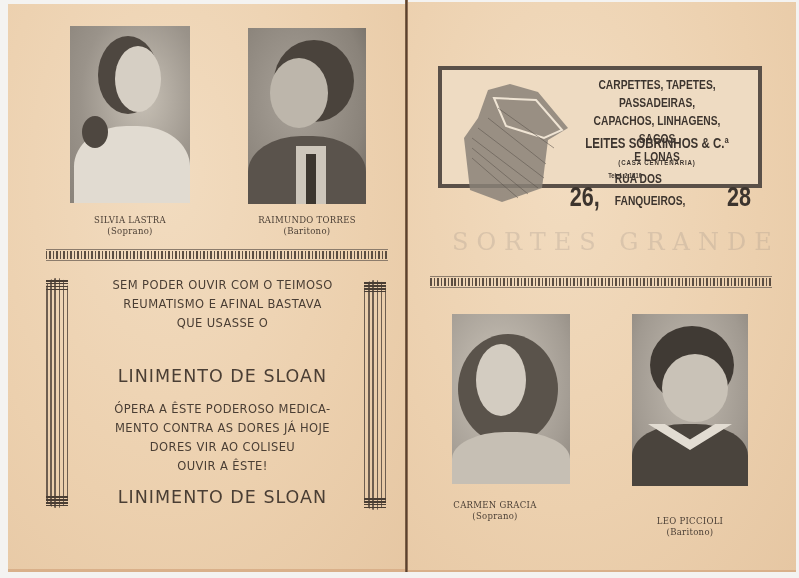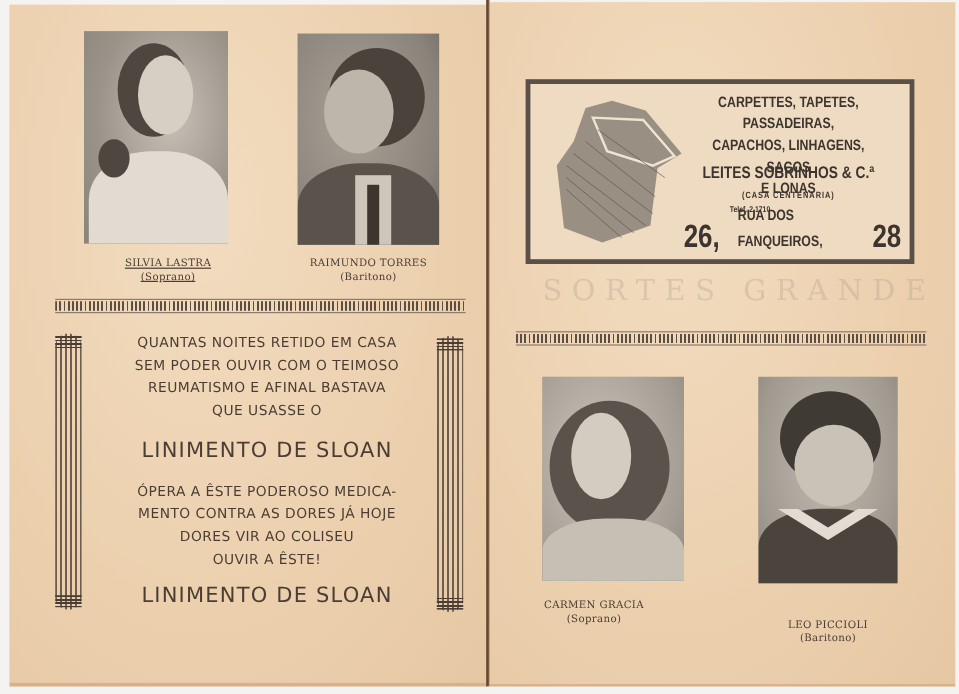--- a/index.html
+++ b/index.html
@@ -46,21 +46,21 @@
       repeating-linear-gradient(to right, #6e5e50 0 1.5px, transparent 1.5px 4.2px);
   }
   .pillar-cap { position: absolute; left: 0; right: 0; height: 10px; background: repeating-linear-gradient(to bottom, #4a3e34 0 1.5px, transparent 1.5px 3px); }
   .ad-text {
     position: absolute; left: 80px; width: 285px; text-align: center;
     color: #4a3e34; font-family: "DejaVu Sans", sans-serif;
   }
   .ad-small { font-size: 11.5px; line-height: 19px; letter-spacing: 0.4px; }
   .ad-big { font-size: 17.5px; letter-spacing: 1px; font-weight: normal; }
   .carpet-ad {
-    position: absolute; left: 438px; top: 66px; width: 324px; height: 154px;
+    position: absolute; left: 438px; top: 66px; width: 324px; height: 122px;
     border: 4px solid #5a5048; box-sizing: border-box;
     background: #eedbc2;
   }
   .carpet-img {
     position: absolute; left: 16px; top: 8px; width: 118px; height: 128px;
   }
   .carpet-lines { position: absolute; left: 120px; right: 6px; text-align: center; color: #3c342e; font-family: "Liberation Sans", sans-serif; font-weight: bold; transform: scaleX(0.82); transform-origin: center; }
   .ghost {
     position: absolute; color: rgba(150,140,130,0.25);
     font-family: "DejaVu Serif", serif; letter-spacing: 8px; font-size: 24px;
@@ -82,42 +82,41 @@
 </div>
 <div class="photo" style="left:248px;top:28px;width:118px;height:176px;">
   <div class="bg" style="background: radial-gradient(ellipse at 40% 40%, #a8a198 0%, #8a837a 70%, #6e6860 100%);"></div>
   <div class="head" style="left:26px;top:12px;width:80px;height:82px;background:#4a433c;"></div>
   <div class="head" style="left:22px;top:30px;width:58px;height:70px;background:#bdb6ab;"></div>
   <div class="body" style="left:0px;top:108px;width:118px;height:80px;background:#5a534c;"></div>
   <div style="position:absolute;left:48px;top:118px;width:30px;height:60px;background:#cdc6bb;"></div>
   <div style="position:absolute;left:58px;top:126px;width:10px;height:52px;background:#3c362f;"></div>
 </div>
 
-<div class="caption" style="left:80px;top:215px;width:120px;text-decoration:underline;">
+<div class="caption" style="left:70px;top:215px;width:120px;">
   <div>SILVIA LASTRA</div>
   <div>(Soprano)</div>
 </div>
 <div class="caption" style="left:248px;top:215px;width:118px;">
   <div>RAIMUNDO TORRES</div>
   <div>(Baritono)</div>
 </div>
 
 <div class="divider" style="left:46px;top:249px;width:342px;"></div>
 
 <div class="column-pillar" style="left:46px;top:278px;height:230px;">
   <div class="pillar-cap" style="top:2px;"></div>
   <div class="pillar-cap" style="bottom:2px;"></div>
 </div>
 <div class="column-pillar" style="left:364px;top:280px;height:230px;">
   <div class="pillar-cap" style="top:2px;"></div>
   <div class="pillar-cap" style="bottom:2px;"></div>
 </div>
 
 <div class="ad-text ad-small" style="top:276px;">
-  <div>QUANTAS NOITES RETIDO EM CASA</div>
   <div>SEM PODER OUVIR COM O TEIMOSO</div>
   <div>REUMATISMO E AFINAL BASTAVA</div>
   <div>QUE USASSE O</div>
 </div>
 <div class="ad-text ad-big" style="top:366px;">LINIMENTO DE SLOAN</div>
 <div class="ad-text ad-small" style="top:400px;">
   <div>ÓPERA A ÊSTE PODEROSO MEDICA-</div>
   <div>MENTO CONTRA AS DORES JÁ HOJE</div>
   <div>DORES VIR AO COLISEU</div>
   <div>OUVIR A ÊSTE!</div>

